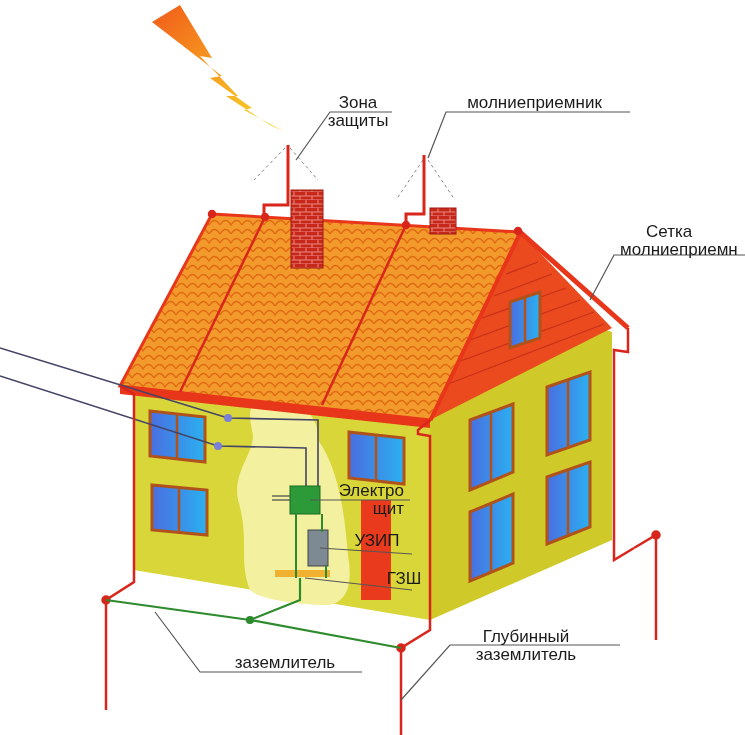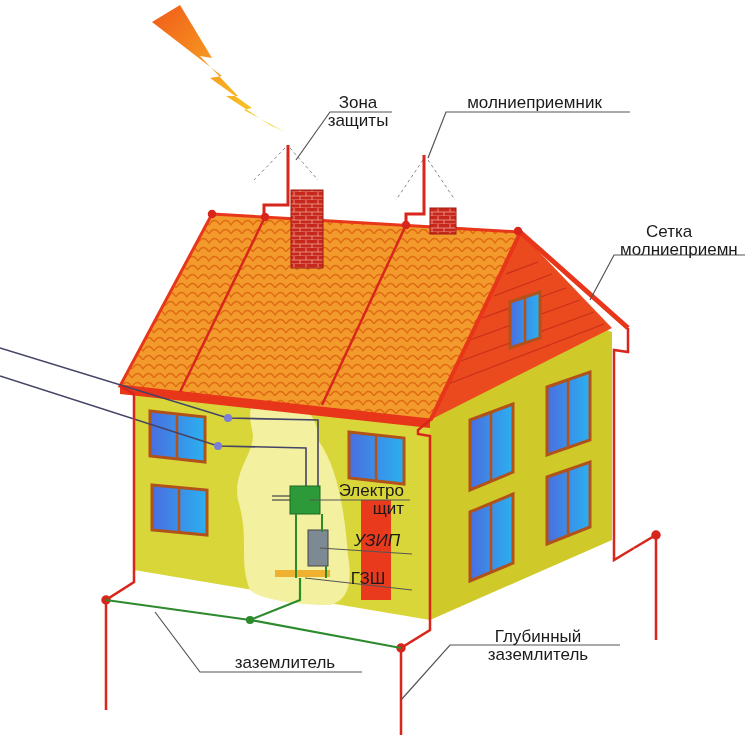--- a/index.html
+++ b/index.html
@@ -163,22 +163,22 @@
   <div>молниеприемник</div>
 </div>
 <div class="label" style="left:620px;top:223px;width:140px;text-align:left;">
   <div style="padding-left:26px;">Сетка</div>
   <div>молниеприемн</div>
 </div>
 <div class="label" style="left:336px;top:482px;width:68px;text-align:right;">
   <div>Электро</div>
   <div>щит</div>
 </div>
-<div class="label" style="left:352px;top:532px;width:50px;font-style:italic;">УЗИП</div>
-<div class="label" style="left:348px;top:570px;width:40px;">ГЗШ</div>
+<div class="label" style="left:352px;top:532px;width:50px;">УЗИП</div>
+<div class="label" style="left:384px;top:570px;width:40px;">ГЗШ</div>
 <div class="label" style="left:200px;top:654px;width:170px;">
   <div>заземлитель</div>
 </div>
-<div class="label" style="left:468px;top:628px;width:140px;">
+<div class="label" style="left:456px;top:628px;width:140px;">
   <div>Глубинный</div>
   <div>заземлитель</div>
 </div>
 </div>
 
 </body></html>

